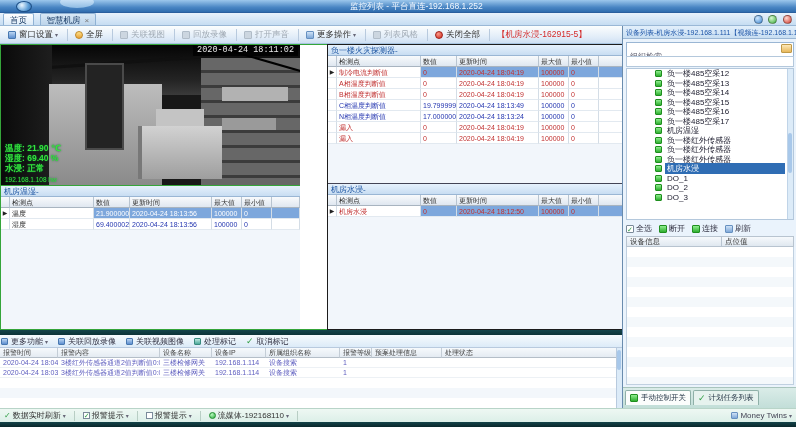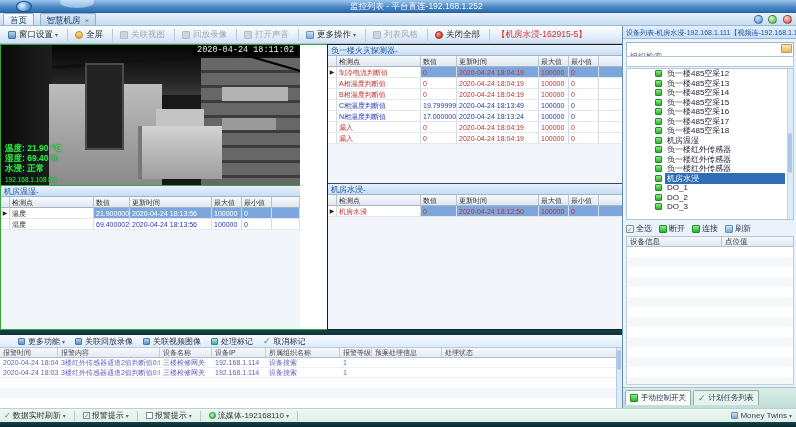--- a/index.html
+++ b/index.html
@@ -96,21 +96,21 @@
   .blue{color:#2436b0;}
   .white{color:#fdfdff;}
   .black{color:#222;}
 
   
   .splitter{position:absolute;left:0;top:330px;width:622px;height:5px;background:linear-gradient(#14444a,#0d3338);}
   .bottomstrip{position:absolute;left:0;top:422px;width:796px;height:5px;background:linear-gradient(#14444a,#09272b);}
 
   
   .alarm-toolbar{position:absolute;left:0;top:335px;width:622px;height:13px;background:linear-gradient(#f6fafd,#dcebf8);
-    border-bottom:1px solid #b8cade;display:flex;align-items:center;padding-left:18px;}
+    border-bottom:1px solid #b8cade;display:flex;align-items:center;padding-left:1px;}
   .abtn{display:inline-flex;align-items:center;font-size:8px;color:#334;margin-right:10px;}
   .aicon{width:7px;height:7px;border-radius:1px;margin-right:3px;flex:none;}
   .ai-blue{background:linear-gradient(#bcd6f2,#5d8fd0);border:1px solid #4878b0;}
   .ai-teal{background:linear-gradient(#bfe8e0,#4aa89a);border:1px solid #3a8a7e;}
   .ai-check{background:none;border:none;color:#2f9e44;font-size:9px;font-weight:bold;width:auto;height:auto;line-height:7px;}
 
   
   .alarm-table{position:absolute;left:0;top:348px;width:622px;height:60px;background:#fff;overflow:hidden;}
   .arow{display:flex;height:10px;line-height:10px;font-size:7px;}
   .ahead .ac{background:linear-gradient(#f6f9fc,#e4ebf2);border-right:1px solid #c4cdd6;border-bottom:1px solid #b4bec8;color:#444;}
@@ -518,24 +518,20 @@
         <div class="titem">
           <span class="tic"></span>
           <span class="tlabel2">负一楼485空采16</span>
         </div>
         <div class="titem">
           <span class="tic"></span>
           <span class="tlabel2">负一楼485空采17</span>
         </div>
         <div class="titem">
           <span class="tic"></span>
-          <span class="tlabel2">负一楼485空采18</span>
-        </div>
-        <div class="titem">
-          <span class="tic"></span>
           <span class="tlabel2">机房温湿</span>
         </div>
         <div class="titem">
           <span class="tic"></span>
           <span class="tlabel2">负一楼红外传感器</span>
         </div>
         <div class="titem">
           <span class="tic"></span>
           <span class="tlabel2">负一楼红外传感器</span>
         </div>

